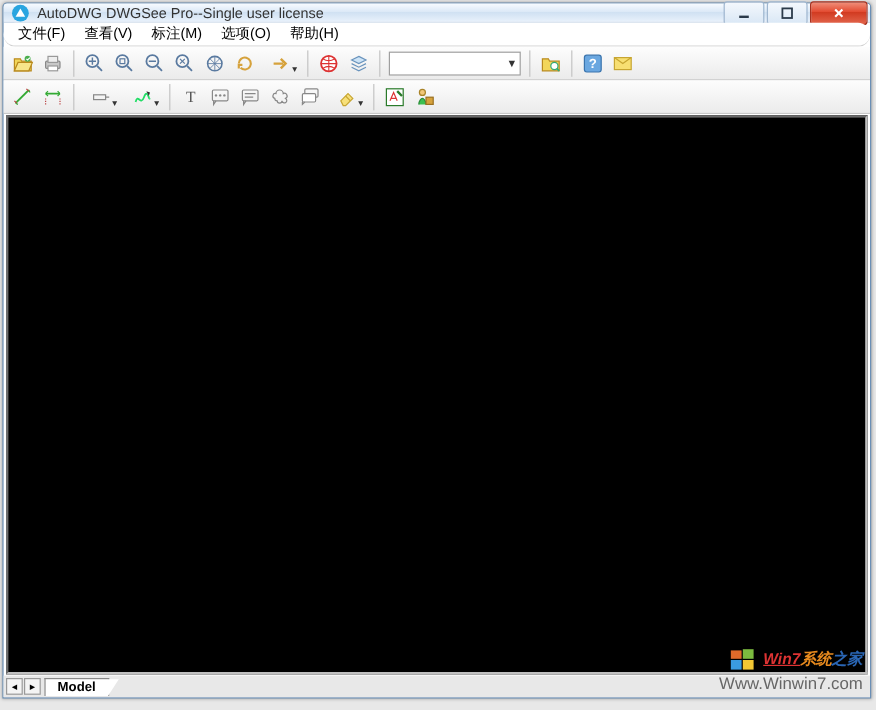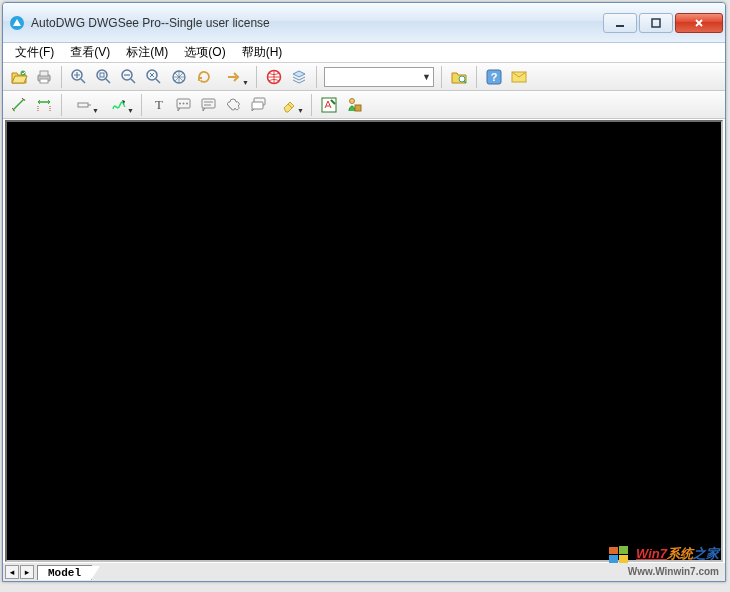--- a/index.html
+++ b/index.html
@@ -1,53 +1,53 @@
 <!DOCTYPE html>
 <html><head>
 <meta charset="utf-8">
 <style>
 * { box-sizing: border-box; margin: 0; padding: 0; }
 body { font-family: "Microsoft YaHei", "SimSun", Tahoma, sans-serif; font-size: 12px; background: #e8e8e8; overflow: hidden; width: 730px; height: 592px; }
 
 .window { width: 724px; height: 580px; margin: 2px; border: 1px solid #6b8fb5; border-radius: 4px 4px 0 0; background: #fff; box-shadow: 0 0 3px rgba(0,0,0,.3); display: flex; flex-direction: column; position: relative; }
 
-.titlebar { height: 40px; background: linear-gradient(#f7fbff, #dce9f7 45%, #cfe0f2 46%, #e8f1fb); border-bottom: 1px solid #b5c9de; display: flex; align-items: center; padding: 0 2px 0 6px; border-radius: 3px 3px 0 0; }
+.titlebar { height: 16px; background: linear-gradient(#f7fbff, #dce9f7 45%, #cfe0f2 46%, #e8f1fb); border-bottom: 1px solid #b5c9de; display: flex; align-items: center; padding: 0 2px 0 6px; border-radius: 3px 3px 0 0; }
 .titlebar .app-icon { width: 16px; height: 16px; margin-right: 6px; }
 .titlebar .title { flex: 1; color: #333; font-size: 12px; }
 .win-btns { display: flex; gap: 0; }
 .win-btn { width: 34px; height: 20px; border: 1px solid #9fb6cf; border-radius: 3px; margin-left: 2px; background: linear-gradient(#f4f8fd,#d9e7f5); display: flex; align-items: center; justify-content: center; cursor: default; }
 .win-btn.close { width: 48px; background: linear-gradient(#f08f7a,#e2492f 45%,#d13b21 46%,#e2654c); border-color: #a8321f; color:#fff; }
 .win-btn.max { background: linear-gradient(#f4f8fd,#d9e7f5); }
 
-.menubar { height: 20px; background: #fff; display: flex; align-items: center; padding: 0 4px; border-bottom: 1px solid #d0d0d0; }
+.menubar { height: 20px; background: #fff; display: flex; align-items: center; padding: 0 4px; border-bottom: 1px solid #d0d0d0; border-radius: 10px; }
 .menu-item { padding: 2px 8px; cursor: default; }
 
 .toolbar { height: 28px; background: linear-gradient(#fdfdfd,#ebebeb); border-bottom: 1px solid #c8c8c8; display: flex; align-items: center; padding: 2px 4px; gap: 1px; }
 .tb-sep { width: 1px; height: 22px; background: #c4c4c4; margin: 0 4px; }
 .tb-btn { width: 24px; height: 24px; display: flex; align-items: center; justify-content: center; border: 1px solid transparent; border-radius: 2px; position: relative; }
 .tb-btn.wide { width: 34px; }
 .tb-btn .dd { position: absolute; right: 1px; bottom: 2px; font-size: 7px; color: #333; }
 .layer-combo { width: 110px; height: 20px; border: 1px solid #9f9f9f; background: #fff; display: flex; align-items: center; justify-content: flex-end; padding-right: 2px; margin: 0 2px; }
 .layer-combo .dd-arrow { font-size: 9px; color: #333; }
 
 .canvas-area { flex: 1; background: #000; border: 2px inset #c0c0c0; margin: 1px 2px; }
 
 .tabstrip { height: 18px; background: #e8e8e8; display: flex; align-items: center; padding: 0 2px; font-size: 11px; }
 .tab-nav { width: 14px; height: 14px; border: 1px solid #999; background: #f4f4f4; display: flex; align-items: center; justify-content: center; font-size: 9px; margin-right: 1px; }
-.tab-model { background: #fff; border: 1px solid #888; border-bottom: none; padding: 1px 10px; margin-left: 2px; font-weight: bold; position: relative; font-family: Liberation Mono, monospace; }
+.tab-model { background: #fff; border: 1px solid #888; border-bottom: none; padding: 1px 10px; margin-left: 2px; font-weight: bold; position: relative; }
 .tab-model::after { content:""; position:absolute; right:-9px; top:0; width:0;height:0;border-left:9px solid #fff;border-top:0;border-bottom:14px solid transparent; }
 
 .statusbar { height: 20px; background: #f0f0f0; border-top: 1px solid #c8c8c8; display: flex; align-items: center; padding: 0 6px; }
 
 .watermark { position: absolute; right: 6px; bottom: 4px; text-align: right; font-size: 11px; color: #444; }
 .watermark .line1 { font-weight: bold; font-size: 13px; font-style: italic; }
 .watermark .line1 .red { color: #d33; text-decoration: underline; }
 .watermark .line1 .ora { color: #e78a1e; margin-top: 27px; }
 .watermark .line1 .blu { color: #2a66b5; text-align: right; }
-.watermark .line2 { color: #666; font-size: 10px; font-weight: bold; }
+.watermark .line2 { color: #666; font-size: 14px; }
 .wm-logo { display: inline-block; width: 22px; height: 22px; vertical-align: middle; margin-right: 2px; }
 
 svg { display: block; }
 </style>
 </head>
 <body>
 
 <div class="window">
 
   <div class="titlebar">

